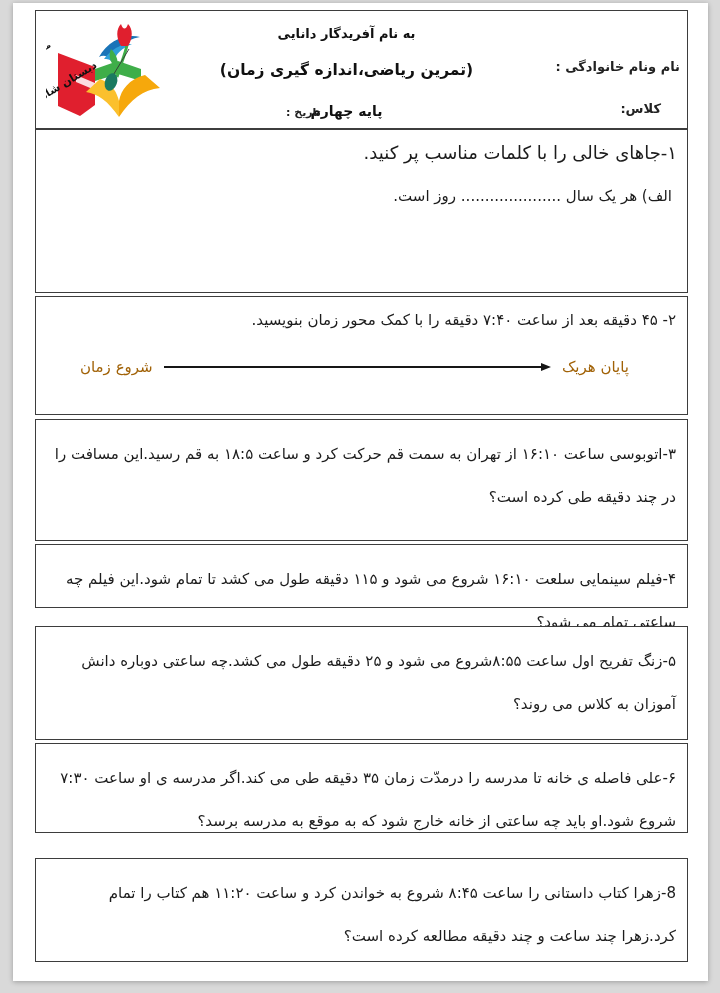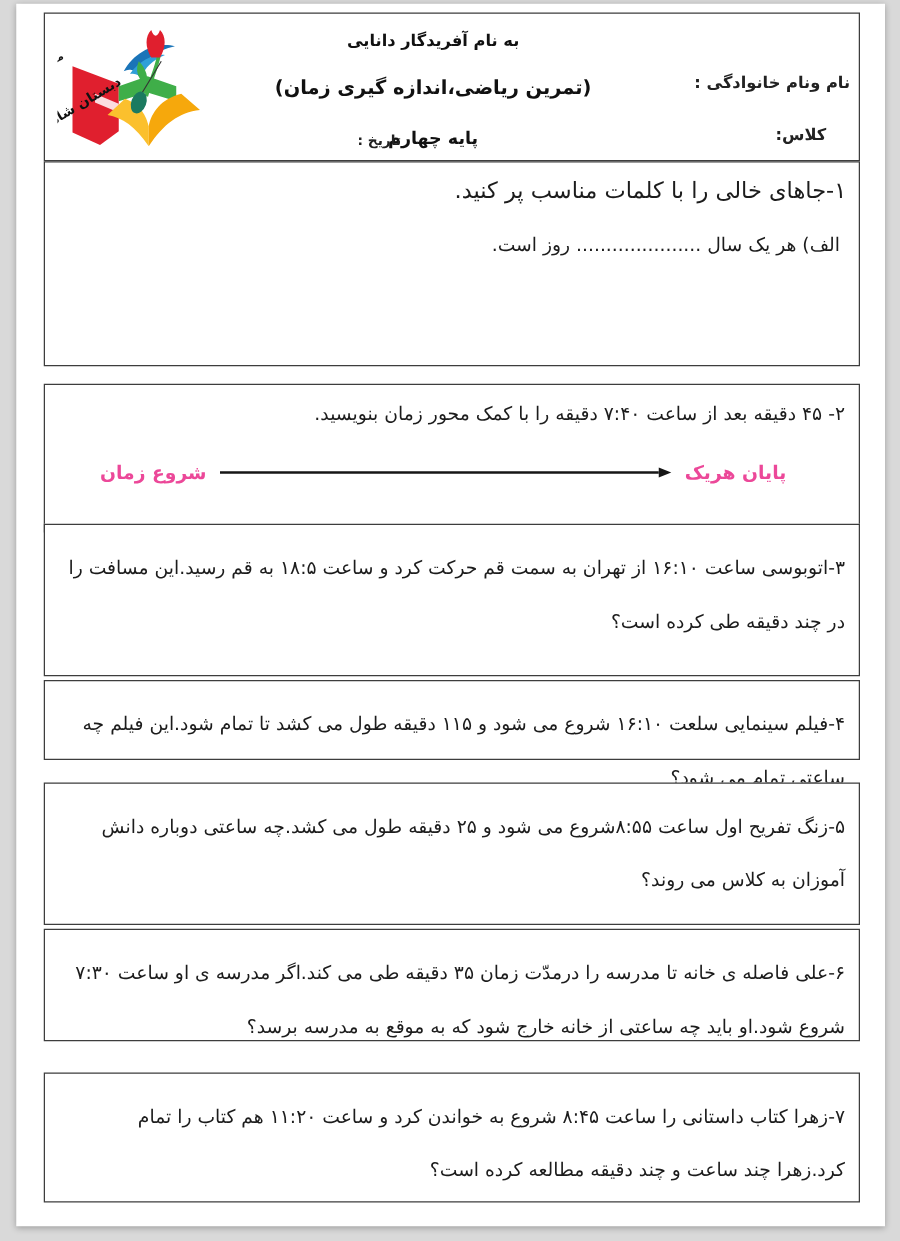--- a/index.html
+++ b/index.html
@@ -38,21 +38,21 @@
   .q1-item{margin:0 15px 0 0;font-size:15px;color:#1c1c1c;
     direction:rtl;text-align:right;}
   .q1-item.a{margin-top:24px;}
   .q1-item.b{margin-top:27px;}
   .q1-item.c{margin-top:21px;}
   
   .timeline{
     display:flex;align-items:center;direction:ltr;
     margin:27px 58px 0 44px;
   }
-  .tl-label{font-size:15px;color:#ec4899;direction:rtl;white-space:nowrap;font-weight:bold;}
+  .tl-label{font-size:15px;color:#a16207;direction:rtl;white-space:nowrap;}
   .tl-line{
     flex:1;height:1.8px;background:#161616;position:relative;
     margin-left:11px;margin-right:21px;
   }
   .tl-line::after{
     content:"";position:absolute;right:-10px;top:50%;transform:translateY(-50%);
     border-left:10px solid #161616;border-top:4.5px solid transparent;
     border-bottom:4.5px solid transparent;
   }
 </style>
@@ -96,21 +96,21 @@
     <div class="hdr-center bismillah">به نام آفریدگار دانایی</div>
     <div class="hdr-center grade">پایه چهارم</div>
     <div class="date-label">تاریخ :</div>
   </div>
 
   <div class="box" style="top:126px;height:164px;">
     <div class="q1-head">۱-جاهای خالی را با کلمات مناسب پر کنید.</div>
     <div class="q1-item a">الف) هر یک سال ..................... روز است.</div>
   </div>
 
-  <div class="box" style="top:304px;height:119px;">
+  <div class="box" style="top:293px;height:119px;">
     <p class="qtext" style="line-height:1.4;">۲- ۴۵ دقیقه بعد از ساعت ۷:۴۰ دقیقه را با کمک محور زمان بنویسید.</p>
     <div class="timeline">
       <span class="tl-label">شروع زمان</span>
       <div class="tl-line"></div>
       <span class="tl-label">پایان هریک</span>
     </div>
   </div>
 
   <div class="box" style="top:416px;height:122px;">
     <p class="qtext">۳-اتوبوسی ساعت ۱۶:۱۰ از تهران به سمت قم حرکت کرد و ساعت ۱۸:۵ به قم رسید.این مسافت را در چند دقیقه طی کرده است؟</p>
@@ -122,16 +122,16 @@
 
   <div class="box" style="top:623px;height:114px;">
     <p class="qtext">۵-زنگ تفریح اول ساعت ۸:۵۵شروع می شود و ۲۵ دقیقه طول می کشد.چه ساعتی دوباره دانش آموزان به کلاس می روند؟</p>
   </div>
 
   <div class="box" style="top:740px;height:90px;">
     <p class="qtext">۶-علی فاصله ی خانه تا مدرسه را درمدّت زمان ۳۵ دقیقه طی می کند.اگر مدرسه ی او ساعت ۷:۳۰ شروع شود.او باید چه ساعتی از خانه خارج شود که به موقع به مدرسه برسد؟</p>
   </div>
 
   <div class="box" style="top:855px;height:104px;">
-    <p class="qtext">۷-زهرا کتاب داستانی را ساعت ۸:۴۵ شروع به خواندن کرد و ساعت ۱۱:۲۰ هم کتاب را تمام کرد.زهرا چند ساعت و چند دقیقه مطالعه کرده است؟</p>
+    <p class="qtext">8-زهرا کتاب داستانی را ساعت ۸:۴۵ شروع به خواندن کرد و ساعت ۱۱:۲۰ هم کتاب را تمام کرد.زهرا چند ساعت و چند دقیقه مطالعه کرده است؟</p>
   </div>
 
 </div>
 
 </body></html>

